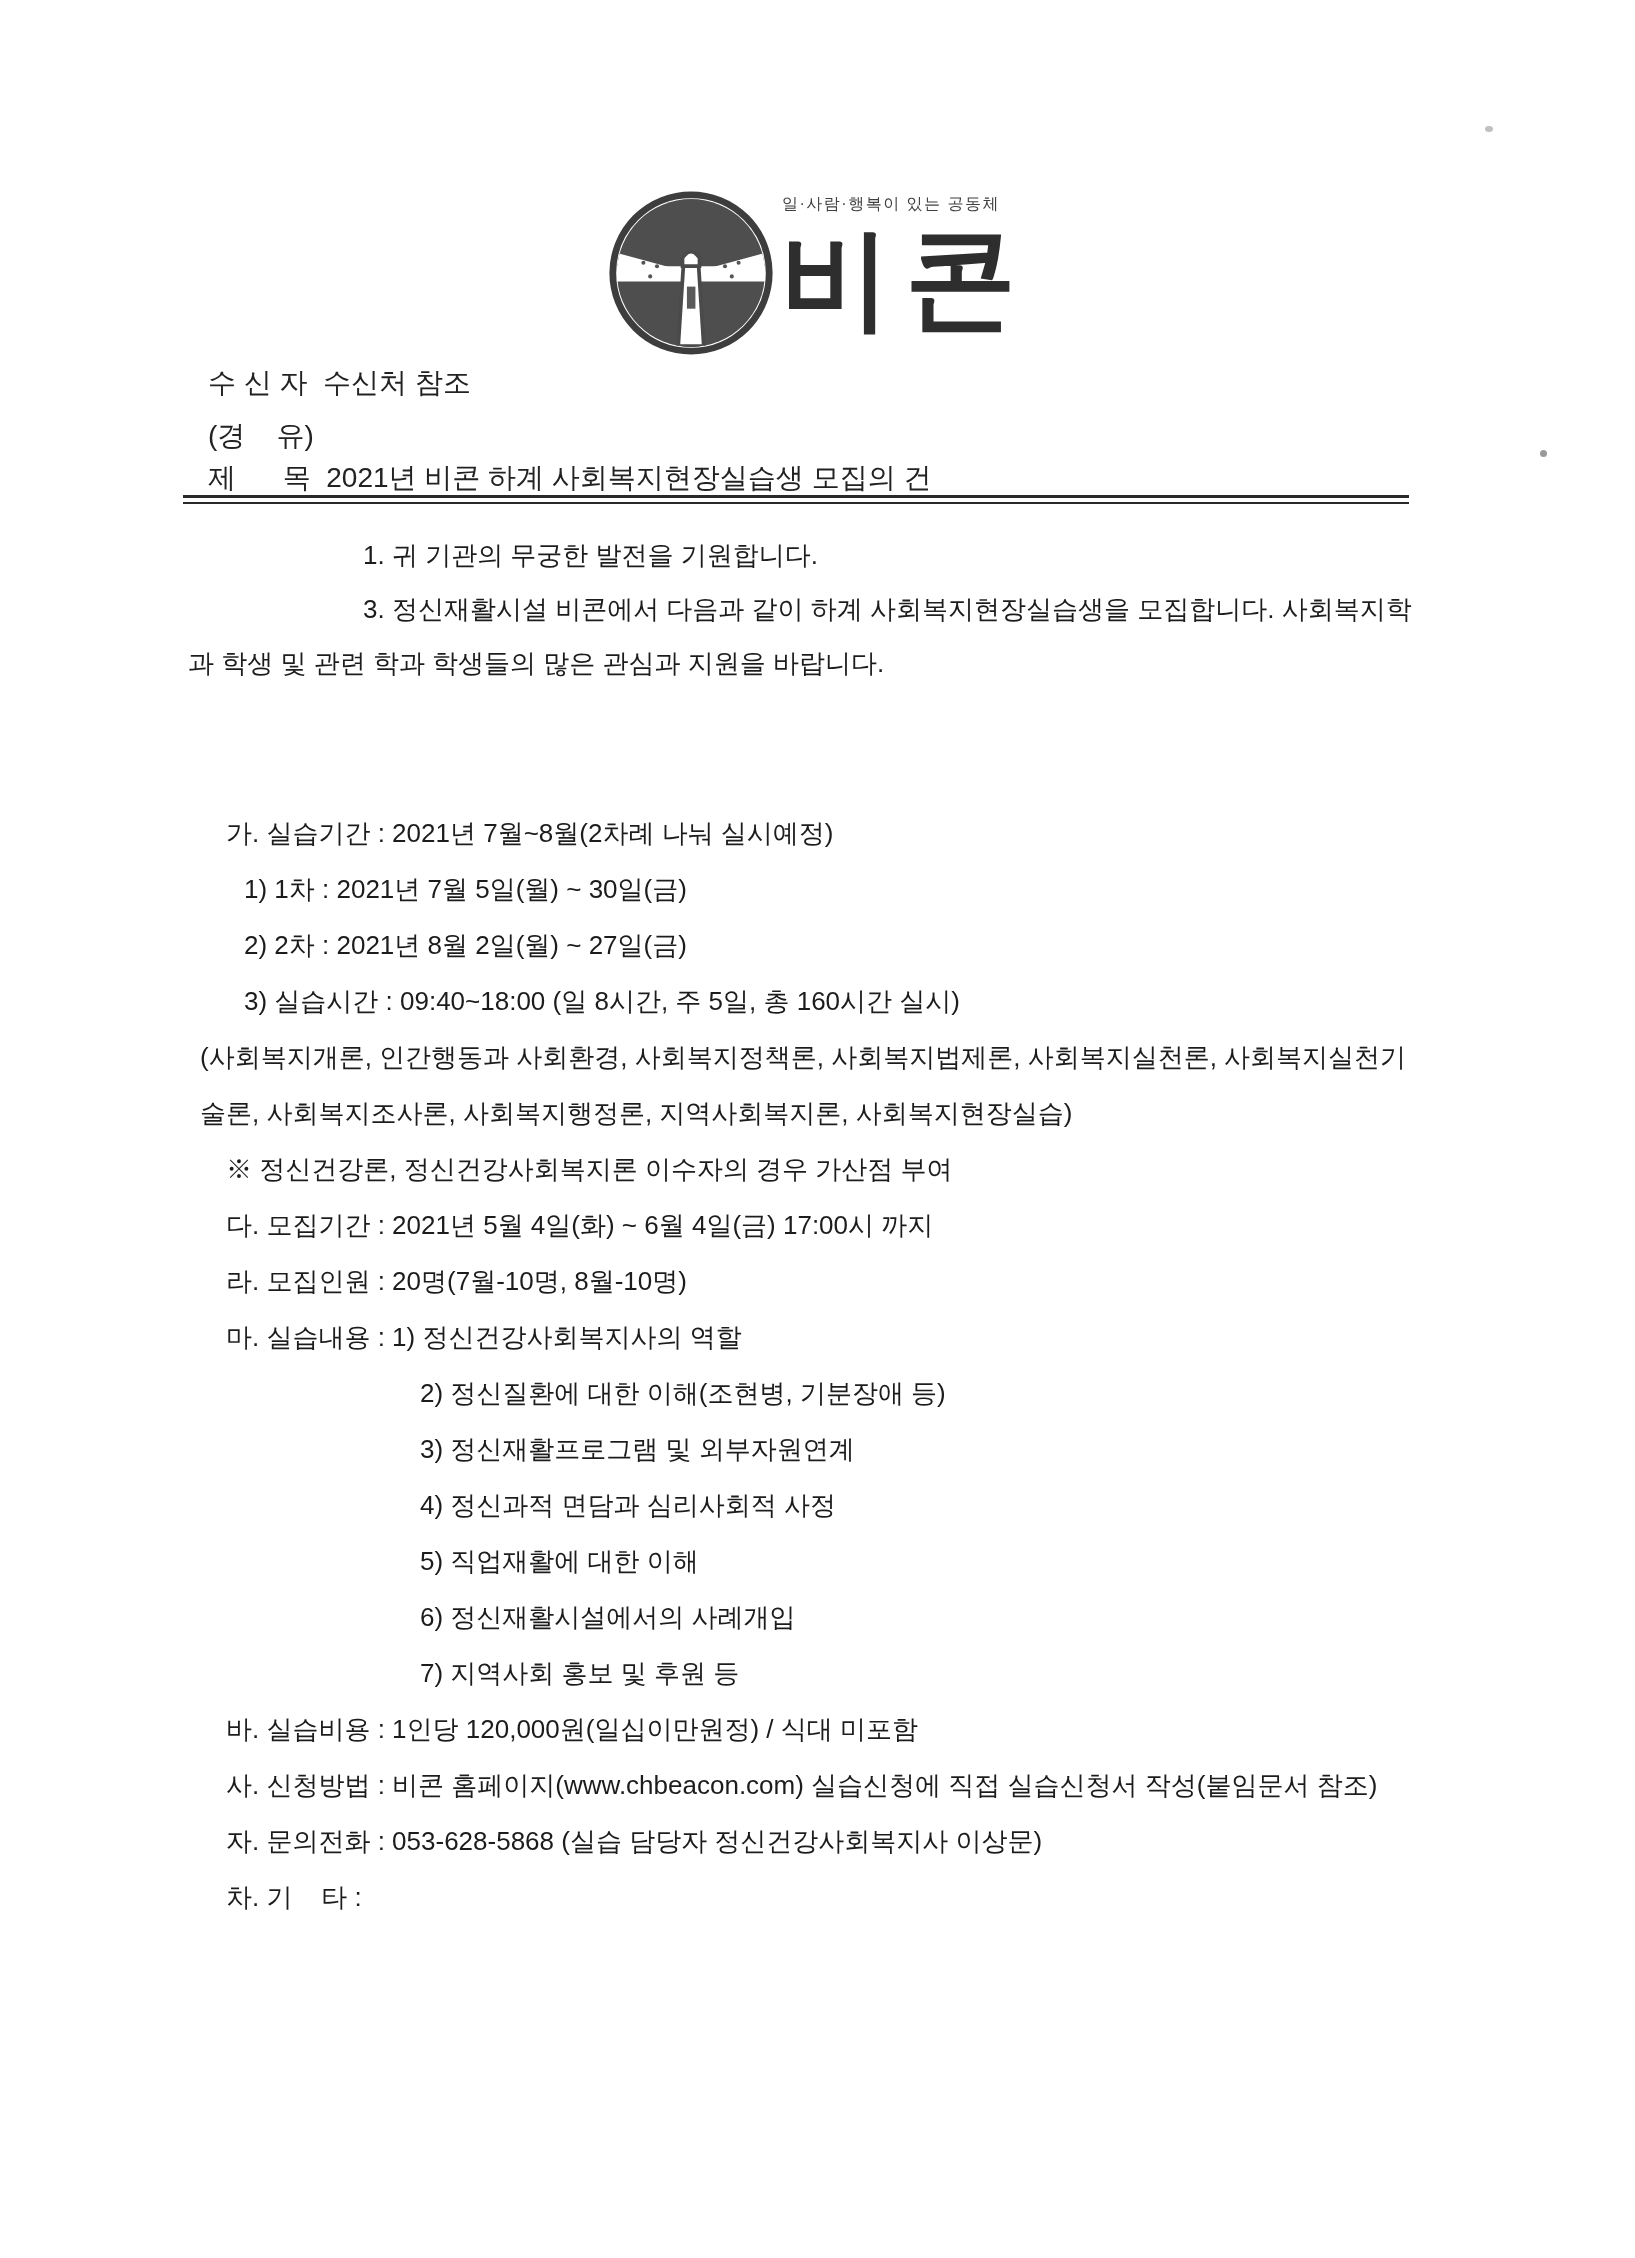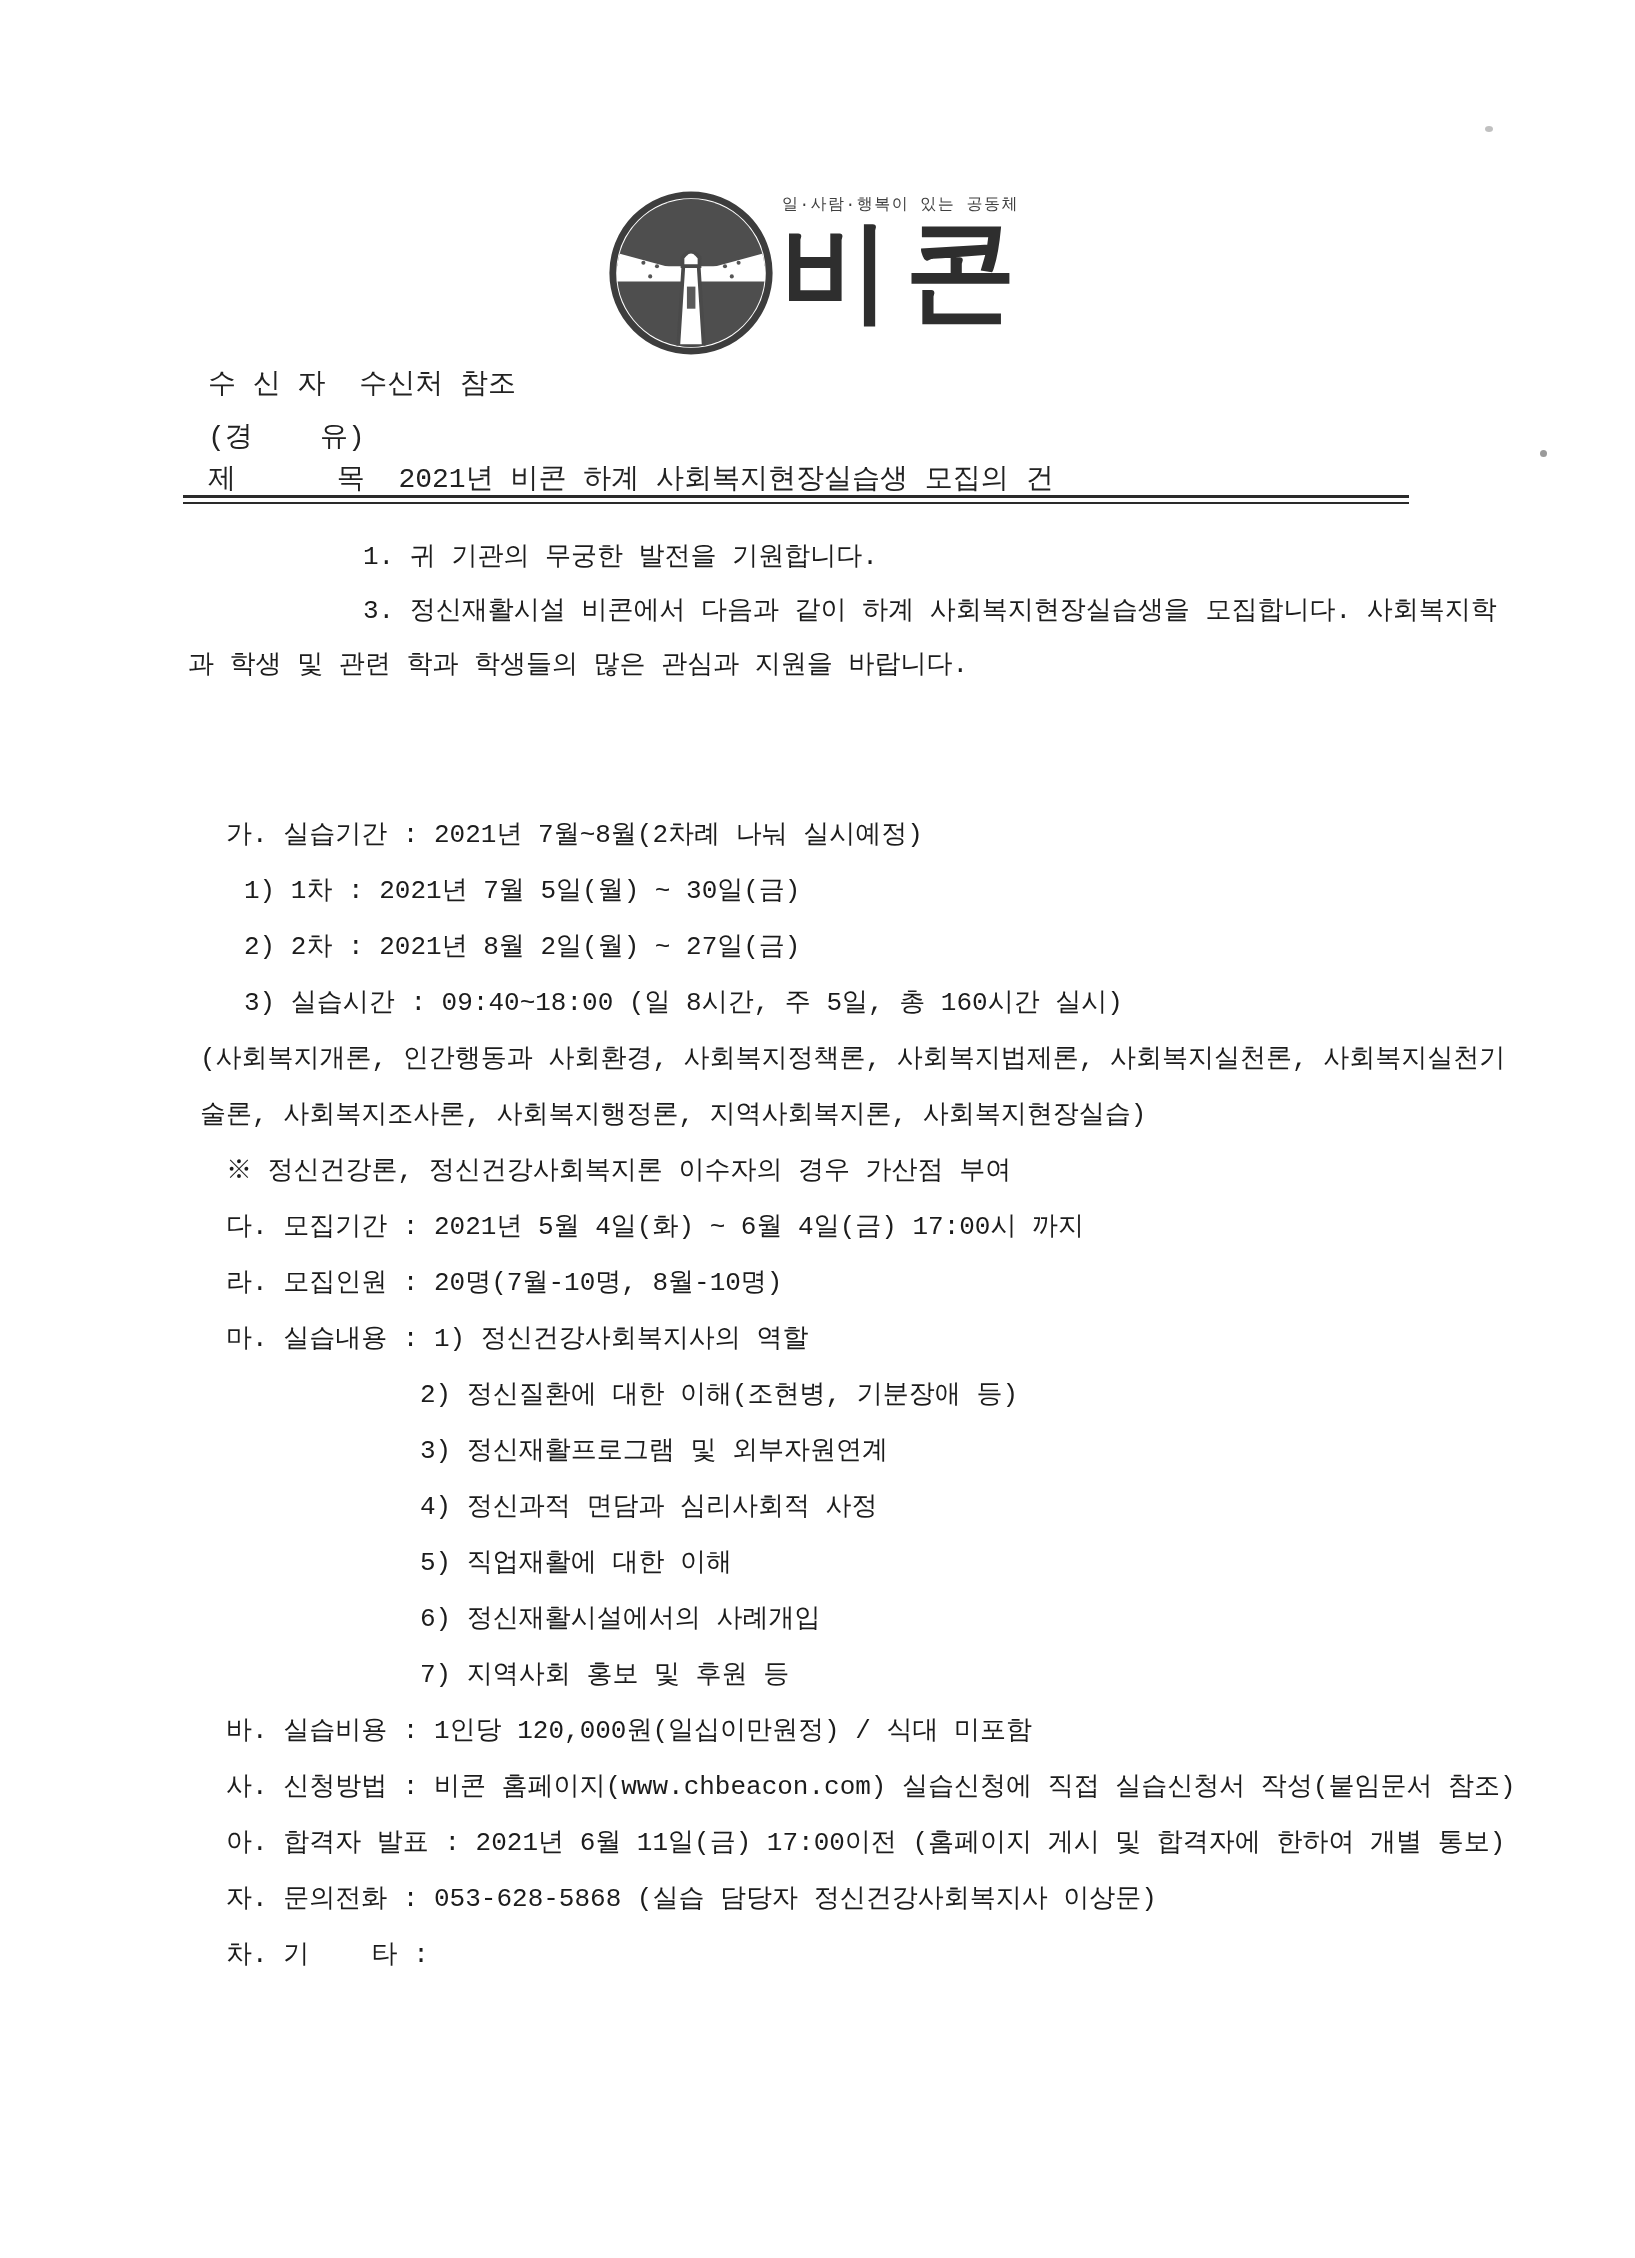--- a/index.html
+++ b/index.html
@@ -1,19 +1,19 @@
 <!DOCTYPE html>
 <html lang="ko"><head>
 <meta charset="utf-8">
 <style>
   html,body{margin:0;padding:0;background:#e8e8e8;}
   .page{
     position:relative;width:1636px;height:2258px;background:#ffffff;
     margin:0 auto;overflow:hidden;
-    font-family:Liberation Mono, monospace;
+    font-family:Liberation Sans, sans-serif;
     color:#1c1c1c;
   }
   .line{white-space:pre;}
   
   .logo-circle{position:absolute;left:606px;top:188px;width:170px;height:170px;}
   .logo-tagline{position:absolute;left:782px;top:194px;font-size:16px;letter-spacing:1.5px;color:#3f3f3f;}
   .logo-name{position:absolute;left:780px;top:216px;font-size:111px;line-height:1.15;font-weight:700;letter-spacing:14px;color:#2e2e2e;}
   
   .hline{position:absolute;left:208px;font-size:28px;color:#222;}
   .h-recipient{top:364px;}
@@ -96,21 +96,20 @@
     <div class="dline ind-a line">라. 모집인원 : 20명(7월-10명, 8월-10명)</div>
     <div class="dline ind-a line">마. 실습내용 : 1) 정신건강사회복지사의 역할</div>
     <div class="dline ind-c line">2) 정신질환에 대한 이해(조현병, 기분장애 등)</div>
     <div class="dline ind-c line">3) 정신재활프로그램 및 외부자원연계</div>
     <div class="dline ind-c line">4) 정신과적 면담과 심리사회적 사정</div>
     <div class="dline ind-c line">5) 직업재활에 대한 이해</div>
     <div class="dline ind-c line">6) 정신재활시설에서의 사례개입</div>
     <div class="dline ind-c line">7) 지역사회 홍보 및 후원 등</div>
     <div class="dline ind-a line">바. 실습비용 : 1인당 120,000원(일십이만원정) / 식대 미포함</div>
     <div class="dline ind-a line">사. 신청방법 : 비콘 홈페이지(www.chbeacon.com) 실습신청에 직접 실습신청서 작성(붙임문서 참조)</div>
-    <div class="dline ind-a line">아. 합격자 발표 : 2021년 6월 11일(금) 17:00이전 (홈페이지 게시 및 합격자에 한하여 개별 통보)</div>
     <div class="dline ind-a line">자. 문의전화 : 053-628-5868 (실습 담당자 정신건강사회복지사 이상문)</div>
     <div class="dline ind-a line">차. 기    타 :</div>
   </div>
 
   <div class="artifact artifact-1"></div>
   <div class="artifact artifact-2"></div>
 </div>
 
 
 </body></html>

